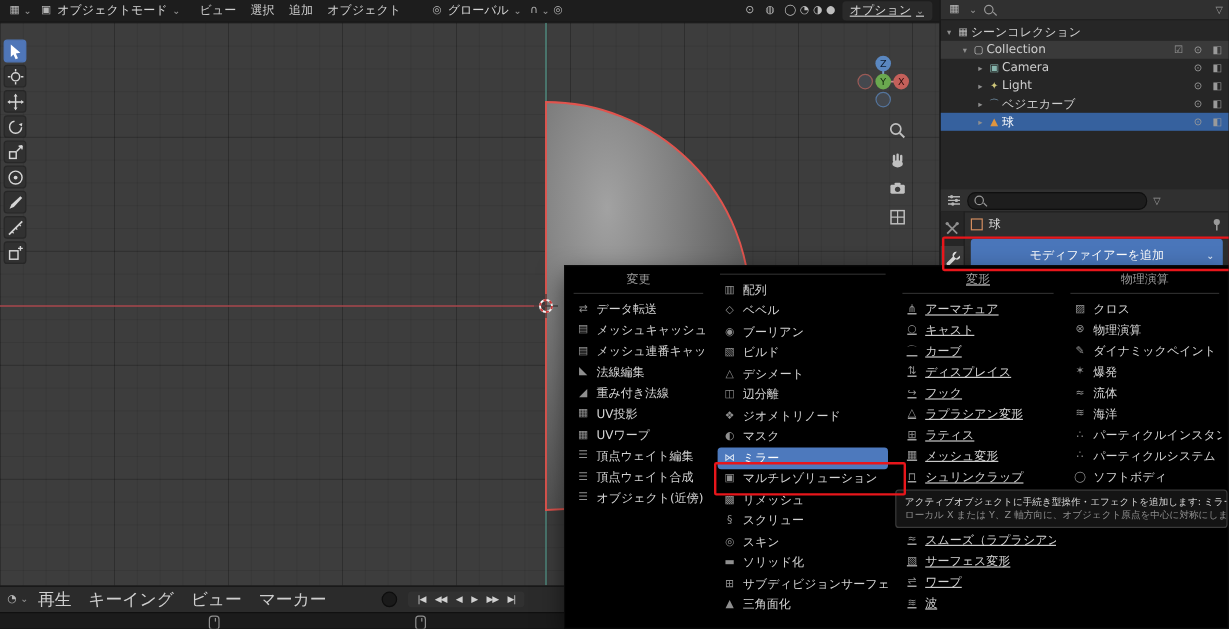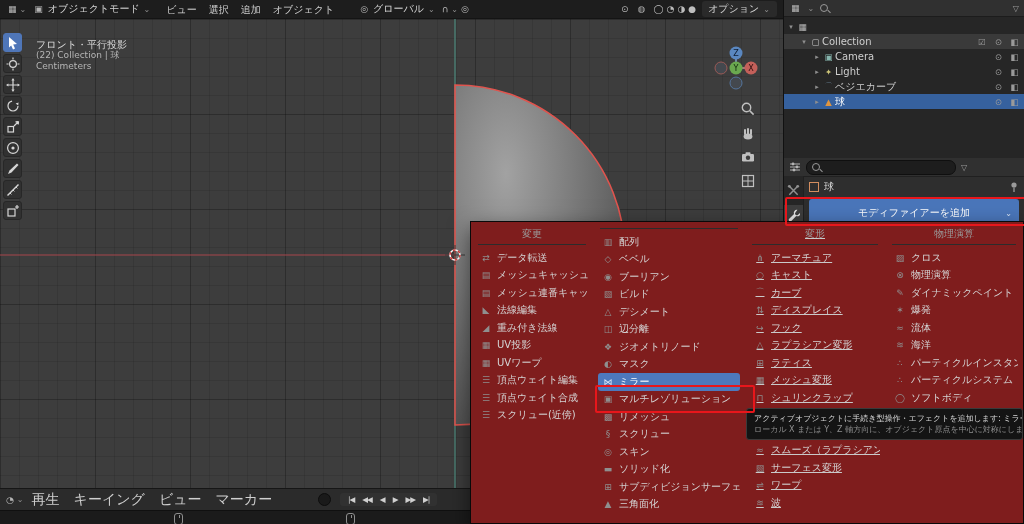--- a/index.html
+++ b/index.html
@@ -9,21 +9,21 @@
   .topbar{position:absolute;left:0;top:0;width:783px;height:19px;background:#1d1d1d;
           border-bottom:1px solid #141414;display:flex;align-items:center;padding:0 6px;box-sizing:border-box;}
   .tb-icon{color:#b5b5b5;font-size:9px;padding:0 2px;}
   .caret{color:#8f8f8f;font-size:8px;padding:0 1px;}
   .mode-box{display:flex;align-items:center;gap:3px;padding:1px 5px;margin-right:4px;}
   .mode-label{color:#d6d6d6;font-size:10px;}
   .menu-label{padding:0 6px;color:#cfcfcf;font-size:10px;line-height:19px;}
   .orient-box{display:flex;align-items:center;gap:3px;margin-left:14px;padding:0 4px;}
   .tb-right{margin-left:auto;display:flex;align-items:center;gap:6px;}
   .shade-group{display:flex;align-items:center;gap:3px;font-size:9px;color:#bdbdbd;}
-  .options-box{display:flex;align-items:center;gap:3px;padding:1px 6px;background:#2a2a2a;border-radius:3px;}
+  .options-box{display:flex;align-items:center;gap:3px;padding:1px 6px;background:#2a2a2a;border-radius:3px;text-decoration:underline;}
   
   .viewport{position:absolute;left:0;top:19px;width:783px;height:469px;background:#3d3d3d;
     background-image:
       linear-gradient(rgba(0,0,0,0.18) 1px,transparent 1px),
       linear-gradient(90deg,rgba(0,0,0,0.18) 1px,transparent 1px),
       linear-gradient(rgba(0,0,0,0.09) 1px,transparent 1px),
       linear-gradient(90deg,rgba(0,0,0,0.09) 1px,transparent 1px);
     background-size:95px 95px,95px 95px,19px 19px,19px 19px;}
   .scene{position:absolute;left:0;top:0;}
   .view-info{position:absolute;left:36px;top:20px;line-height:11px;}
@@ -73,21 +73,21 @@
   .tab{width:19px;height:19px;display:flex;align-items:center;justify-content:center;}
   .tab.active{background:#3d3d3d;}
   .props-content{flex:1;padding:3px 5px;}
   .breadcrumb{display:flex;align-items:center;gap:5px;height:16px;}
   .obj-icon{width:8px;height:8px;border:1px solid #d38d5f;flex:none;}
   .bc-label{color:#ddd;font-size:10px;flex:1;}
   .add-mod-btn{margin-top:4px;height:28px;background:var(--accent,#4a76ba);border-radius:3px;color:#fff;
                display:flex;align-items:center;justify-content:center;font-size:10px;position:relative;}
   .add-mod-btn .caret{position:absolute;right:6px;color:#dbe6f5;}
   
-  .mod-menu{position:absolute;left:470px;top:221px;width:554px;height:303px;background:#7f1d1d;
+  .mod-menu{position:absolute;left:470px;top:221px;width:554px;height:303px;background:#000000;
             border:1px solid #090909;box-shadow:0 8px 20px rgba(0,0,0,.55);z-index:50;display:flex;
             box-sizing:border-box;padding-top:4px;overflow:hidden;}
   .mcol{box-sizing:border-box;padding:0 5px;}
   .mhead{height:16px;line-height:16px;text-align:center;color:#9a9a9a;font-size:10px;}
   .msep{height:1px;background:#2c2c2c;margin:2px 2px 4px;}
   .mitem{display:flex;align-items:center;height:17.5px;padding:0 4px;border-radius:3px;color:#d4d4d4;
          font-size:10px;gap:5px;white-space:nowrap;overflow:hidden;}
   .mitem .mi{width:12px;flex:none;text-align:center;color:#8f8f8f;font-size:9px;}
   .mitem.highlight{background:var(--mhl,#4d79bd);color:#fff;}
   .mitem.highlight .mi{color:#dce6f5;}
@@ -163,25 +163,20 @@
       <line x1="0" y1="236" x2="783" y2="236" stroke="#a8474d" stroke-width="1.2"></line>
       <path d="M455,66 A170,170 0 0 1 455,406 L455,66 Z" fill="url(#sg)" stroke="#e0544e" stroke-width="1.6"></path>
       <g transform="translate(455,236)">
         <line x1="-10" y1="0" x2="10" y2="0" stroke="#3a3a3a" stroke-width="1"></line>
         <line x1="0" y1="-10" x2="0" y2="10" stroke="#3a3a3a" stroke-width="1"></line>
         <circle r="5" fill="none" stroke="#ffffff" stroke-width="1.6"></circle>
         <circle r="5" fill="none" stroke="#d84040" stroke-width="1.6" stroke-dasharray="2.6 2.6"></circle>
       </g>
     </svg>
 
-    <div class="view-info">
-      <div class="l1">フロント・平行投影</div>
-      <div class="l2">(22) Collection | 球</div>
-      <div class="l3">Centimeters</div>
-    </div>
 
     <div class="tools">
       <div class="tool-btn active">
         <svg width="14" height="14" viewBox="0 0 14 14">
             <path d="M3,1 L11,8 L7.2,8.6 L9,12.5 L7,13.4 L5.2,9.4 L3,11.4 Z" fill="#fff"></path>
           </svg>
       </div>
       <div class="tool-btn">
         <svg width="14" height="14" viewBox="0 0 14 14">
             <circle cx="7" cy="7" r="3.4" fill="none" stroke="#d6d6d6" stroke-width="1.2"></circle>
@@ -305,20 +300,21 @@
         <span class="mag"></span>
         <span style="flex:1;"></span>
         <span class="funnel">▽</span>
       </div>
       <div class="orows">
 
           <div class="orow">
             <span class="oind" style="width: 2px;"></span>
             <span class="oexp">▾</span>
             <span class="oicon" style="color: rgb(184, 184, 184);">▦</span>
+            <span class="olabel">シーンコレクション</span>
             <span class="oright">
               <span></span>
               <span></span>
               <span></span>
             </span>
           </div>
 
           <div class="orow act">
             <span class="oind" style="width: 15px;"></span>
             <span class="oexp">▾</span>
@@ -474,21 +470,21 @@
             <span>頂点ウェイト編集</span>
           </div>
 
           <div class="mitem">
             <span class="mi">☰</span>
             <span>頂点ウェイト合成</span>
           </div>
 
           <div class="mitem">
             <span class="mi">☰</span>
-            <span>スクリュー(近傍)</span>
+            <span>オブジェクト(近傍)</span>
           </div>
         </div>
     </div>
     <div class="mcol" style="width:152px;">
       <div class="msep"></div>
       <div>
 
           <div class="mitem">
             <span class="mi">▥</span>
             <span>配列</span>

